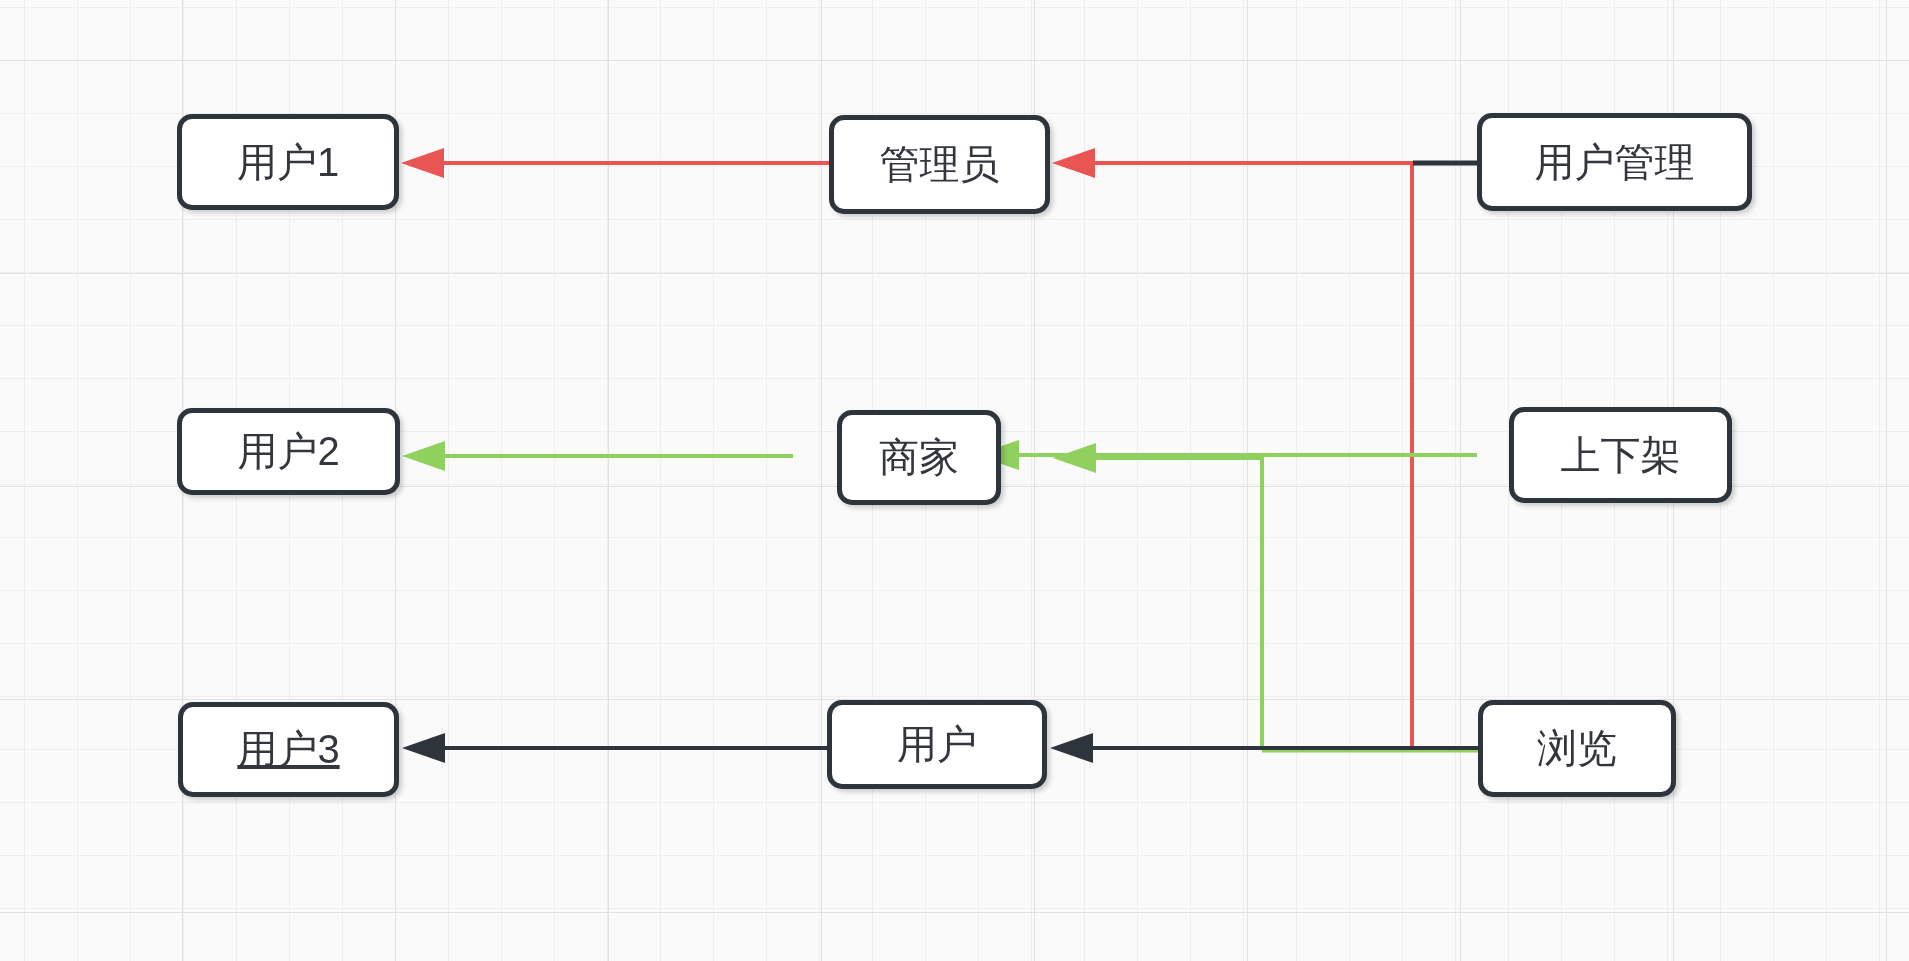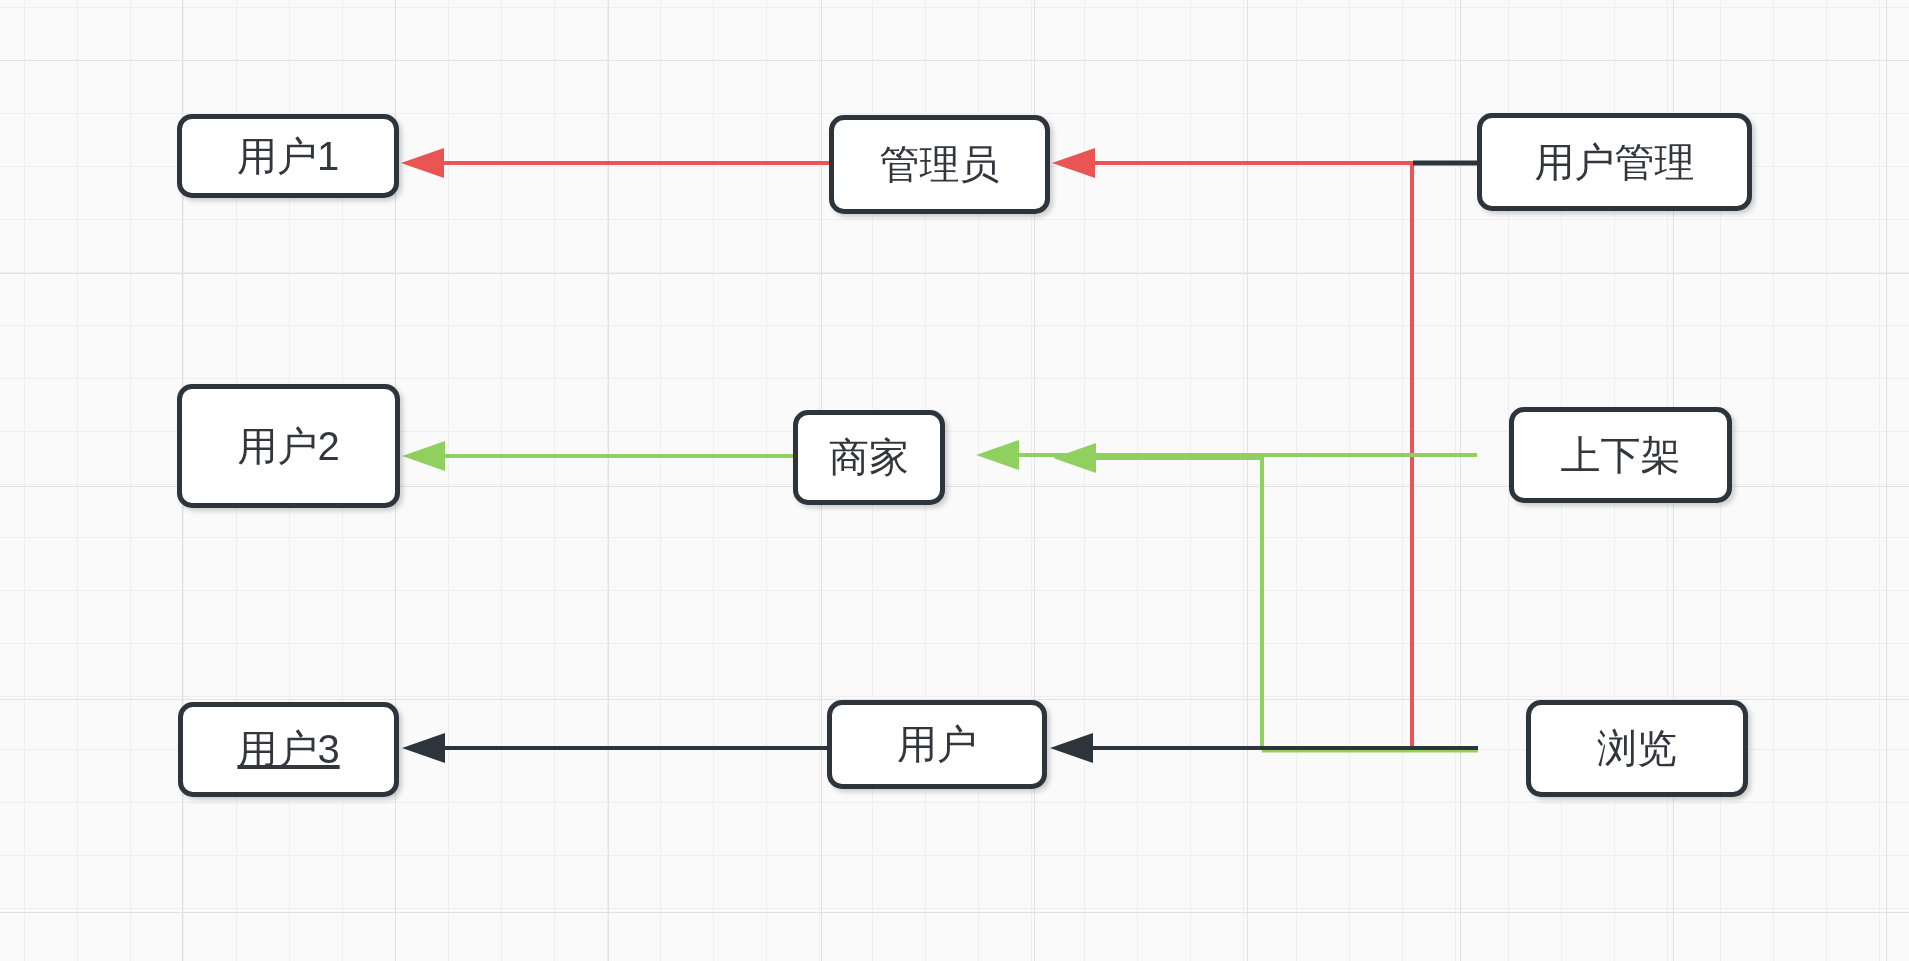--- a/index.html
+++ b/index.html
@@ -57,49 +57,49 @@
     <line x1="442" y1="456" x2="793" y2="456" stroke="#8fd05f" stroke-width="4"></line>
     <polygon points="402,456 445,441 445,471" fill="#8fd05f"></polygon>
 
     <line x1="1090" y1="748" x2="1478" y2="748" stroke="#2d343b" stroke-width="4"></line>
     <polygon points="1050,748 1093,733 1093,763" fill="#2d343b"></polygon>
 
     <line x1="442" y1="748" x2="827" y2="748" stroke="#2d343b" stroke-width="4"></line>
     <polygon points="402,748 445,733 445,763" fill="#2d343b"></polygon>
   </svg>
 
-  <div class="node" style="left:177px;top:114px;width:222px;height:84px;">
+  <div class="node" style="left:177px;top:114px;width:222px;height:96px;">
     <span>用户1</span>
   </div>
 
   <div class="node" style="left:1477px;top:113px;width:275px;height:98px;">
     <span>用户管理</span>
   </div>
 
   <div class="node" style="left:829px;top:115px;width:221px;height:99px;">
     <span>管理员</span>
   </div>
 
-  <div class="node" style="left:177px;top:384px;width:223px;height:124px;">
+  <div class="node" style="left:177px;top:408px;width:223px;height:87px;">
     <span>用户2</span>
   </div>
 
-  <div class="node" style="left:793px;top:410px;width:152px;height:95px;">
+  <div class="node" style="left:837px;top:410px;width:164px;height:95px;">
     <span>商家</span>
   </div>
 
   <div class="node" style="left:1477px;top:407px;width:223px;height:96px;margin-left:32px;">
     <span>上下架</span>
   </div>
 
   <div class="node" style="left:178px;top:702px;width:221px;height:95px;text-decoration:underline;">
     <span>用户3</span>
   </div>
 
   <div class="node" style="left:827px;top:700px;width:220px;height:89px;">
     <span>用户</span>
   </div>
 
-  <div class="node" style="left:1478px;top:700px;width:222px;height:97px;margin-left:48px;">
+  <div class="node" style="left:1478px;top:700px;width:198px;height:97px;">
     <span>浏览</span>
   </div>
 
 </div>
 
 </body></html>

